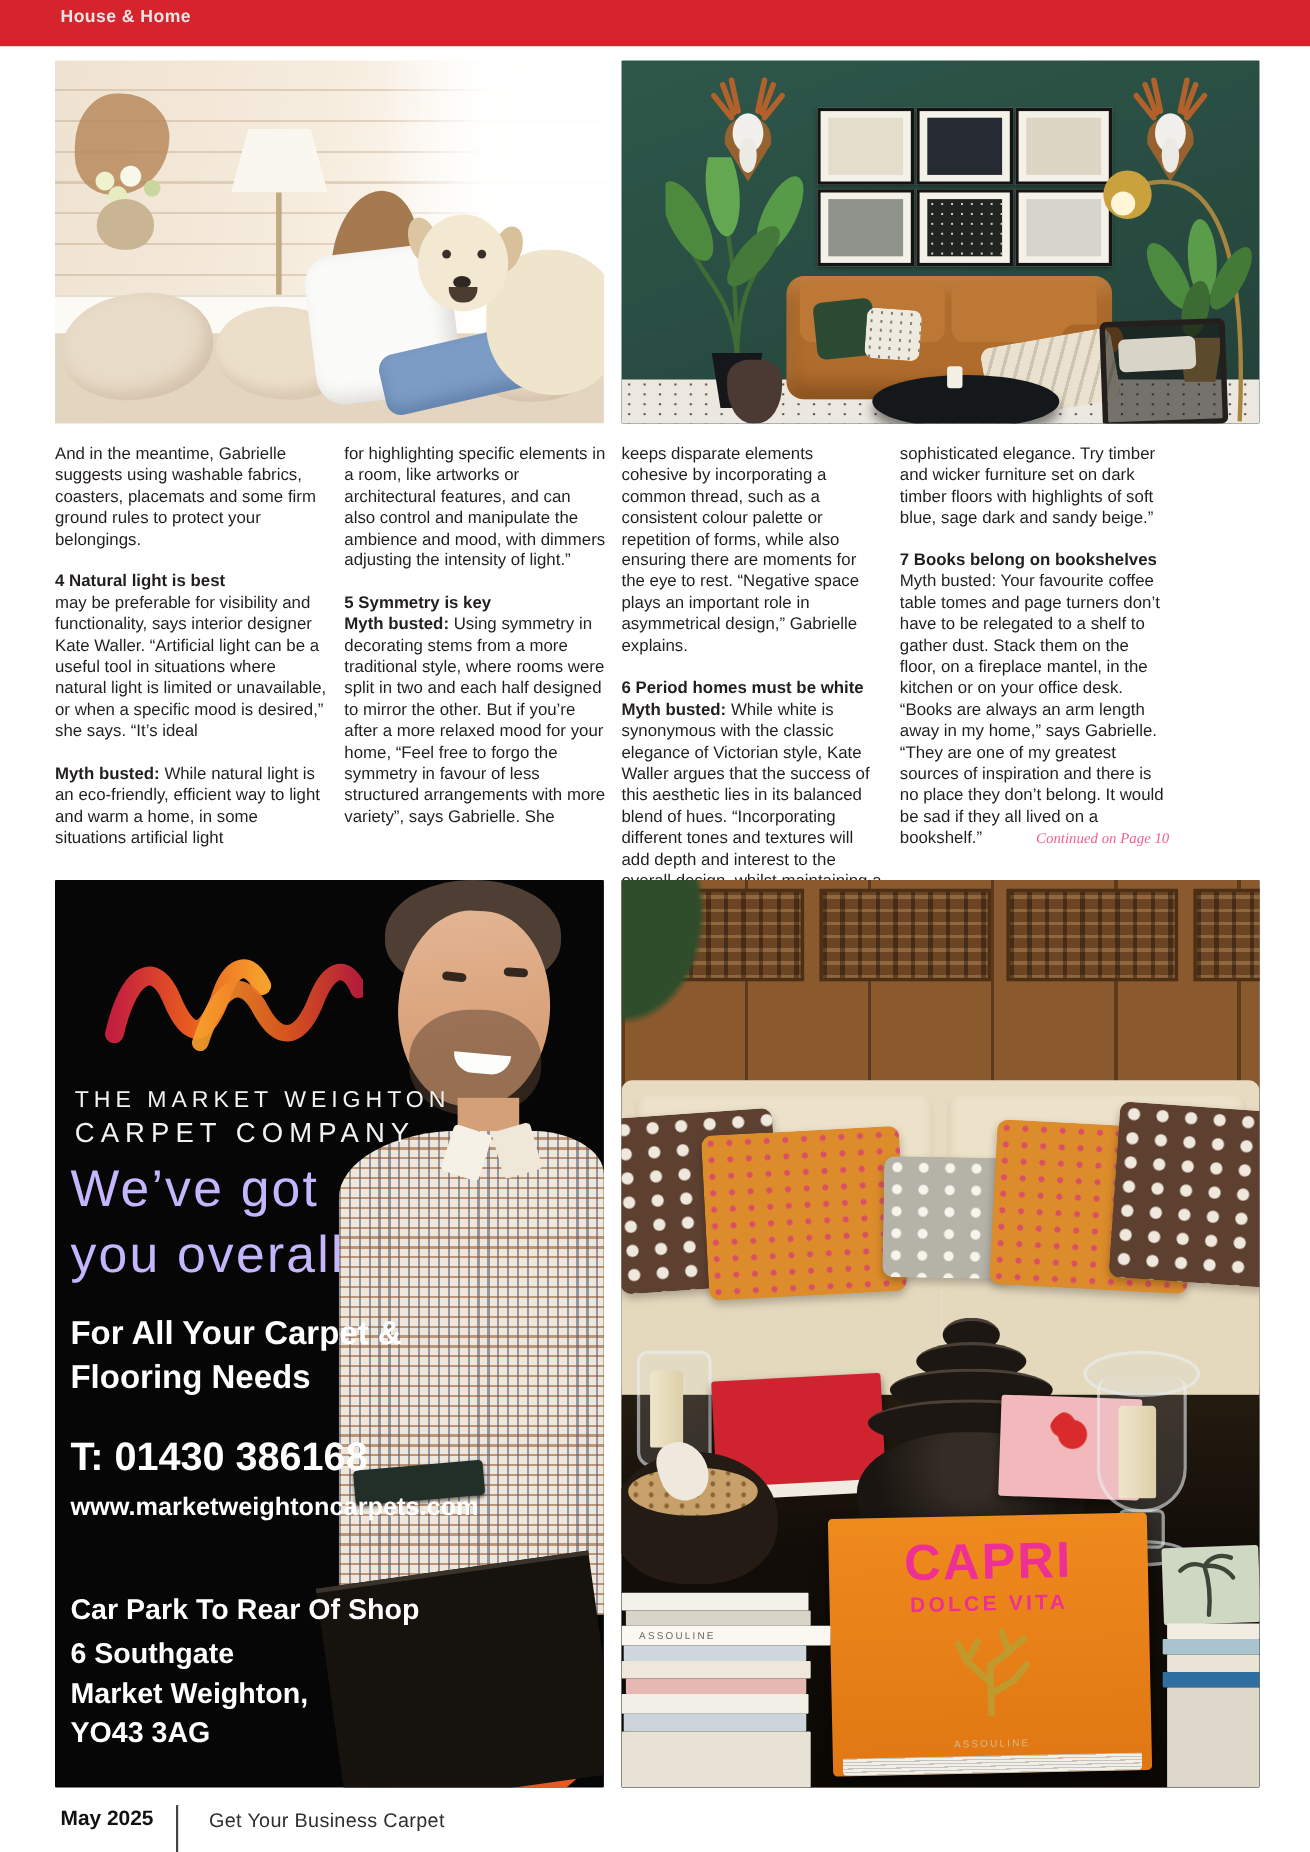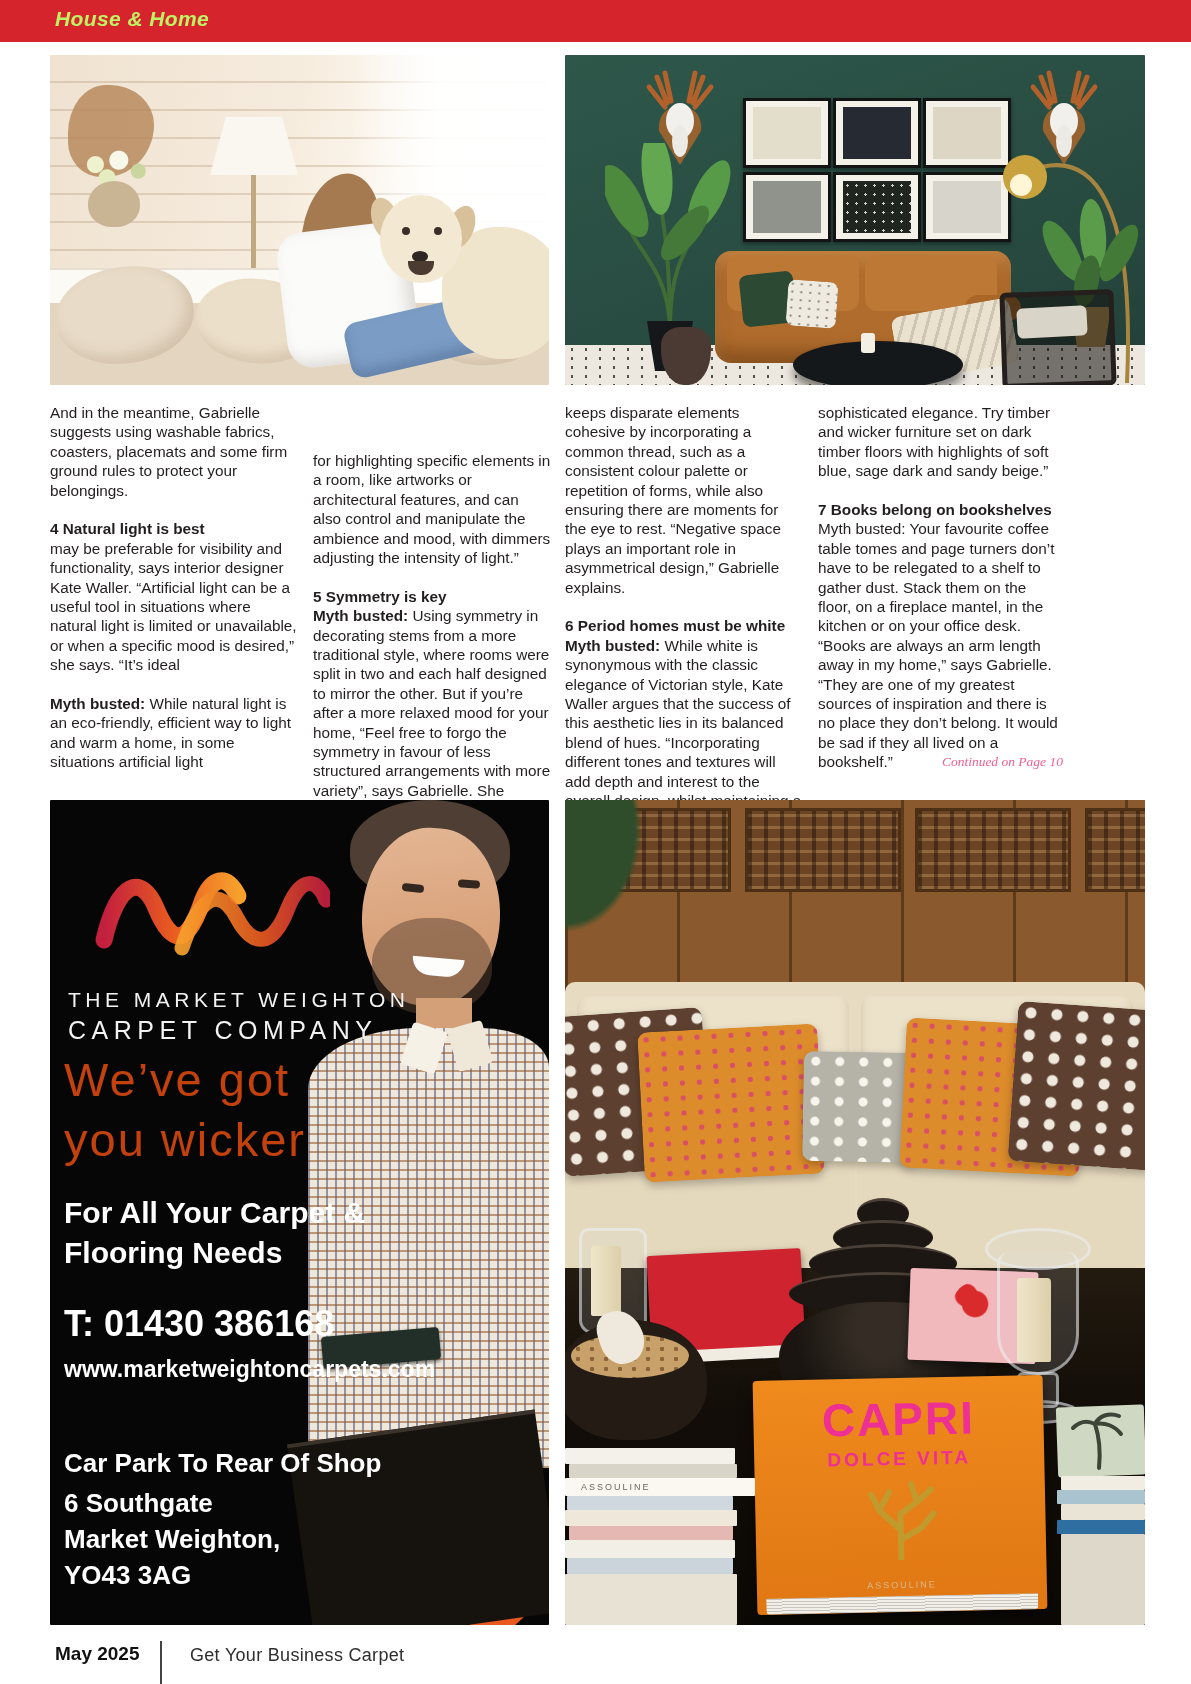--- a/index.html
+++ b/index.html
@@ -1,22 +1,22 @@
 <!DOCTYPE html>
 <html><head>
 <meta charset="utf-8">
 <style>
   html,body{margin:0;padding:0;background:#888;}
   .page{position:relative;width:1191px;height:1684px;background:#ffffff;
         font-family:"Liberation Sans",sans-serif;overflow:hidden;margin:0 auto;}
   .abs{position:absolute;}
   
   .masthead{position:absolute;left:0;top:0;width:1191px;height:42px;background:#d6242c;}
-  .masthead .title{position:absolute;left:55px;top:7px;color:#bef264;font-weight:bold;
-        font-size:21px;letter-spacing:.4px;font-style:italic;}
+  .masthead .title{position:absolute;left:55px;top:7px;color:#e5e5e5;font-weight:bold;
+        font-size:16px;letter-spacing:.4px;}
   
   .col{top:403px;height:392px;color:#221e1f;font-size:15.3px;line-height:19.4px;}
   .col p{margin:0 0 19.4px 0;}
   .col .h{font-weight:bold;margin-bottom:0;}
   .col b{font-weight:bold;}
   .continued{margin-top:-19.4px;text-align:right;color:#ee5f8f;font-style:italic;
         font-size:13.5px;font-family:"Liberation Serif",serif;}
   
   .photo{overflow:hidden;border-radius:1px;}
   
@@ -60,21 +60,21 @@
         box-shadow:0 6px 14px rgba(0,0,0,.5);transform:rotate(-1.2deg);text-align:center;color:#ee2f93;}
   .capri .t1{font-size:46px;font-weight:bold;letter-spacing:2px;margin-top:14px;}
   .capri .t2{font-size:19px;font-weight:bold;letter-spacing:3px;margin-top:2px;}
   .capri .pub{position:absolute;bottom:22px;left:0;width:100%;font-size:9px;color:#d8b98a;letter-spacing:2px;}
   .pageedge{position:absolute;left:3%;bottom:0;width:94%;height:16px;background:#f2efe8;
         background-image:repeating-linear-gradient(0deg,rgba(0,0,0,.18) 0 1px,transparent 1px 3px);border-radius:0 0 4px 4px;}
   
   .ad{background:#060606;color:#fff;}
   .ad .brand1{position:absolute;left:18px;top:188px;font-size:21px;letter-spacing:4.5px;color:#f2f2f2;}
   .ad .brand2{position:absolute;left:18px;top:216px;font-size:25px;letter-spacing:5.5px;color:#f2f2f2;}
-  .ad .head{position:absolute;left:14px;font-size:47px;font-weight:400;letter-spacing:2px;color:#c2410c;}
+  .ad .head{position:absolute;left:14px;font-size:47px;font-weight:400;letter-spacing:2px;color:#c4b5fd;}
   .ad .sub{position:absolute;left:14px;font-size:30px;font-weight:bold;color:#fff;}
   .ad .phone{position:absolute;left:14px;top:503px;font-size:36px;font-weight:bold;}
   .ad .web{position:absolute;left:14px;top:556px;font-size:23px;font-weight:bold;}
   .ad .addr{position:absolute;left:14px;font-size:26px;font-weight:bold;}
   .gingham{background-color:#efe8da;
         background-image:repeating-linear-gradient(0deg,rgba(146,82,40,.55) 0 2px,transparent 2px 9px),
         repeating-linear-gradient(90deg,rgba(52,66,110,.5) 0 2px,transparent 2px 9px);}
   
   .footer-date{position:absolute;left:55px;top:1643px;font-size:19px;font-weight:bold;color:#111;}
   .footer-div{position:absolute;left:160px;top:1641px;width:1.5px;height:43px;background:#444;}
@@ -183,21 +183,21 @@
     <div class="abs" style="left:452px;top:252px;width:70px;height:30px;background:#d8d4c8;border-radius:6px;transform:rotate(-3deg);"></div>
   </div>
 
   <div class="col abs" style="left:50px;width:248px;">
     <p><span>And in the meantime, Gabrielle suggests using washable fabrics, coasters, placemats and some firm ground rules to protect your belongings.</span></p>
     <p class="h"><span>4 Natural light is best</span></p>
     <p><span>may be preferable for visibility and functionality, says interior designer Kate Waller. “Artificial light can be a useful tool in situations where natural light is limited or unavailable, or when a specific mood is desired,” she says. “It’s ideal</span></p>
     <p><b>Myth busted:</b><span>  While natural light is an eco-friendly, efficient way to light and warm a home, in some situations artificial light</span></p>
   </div>
 
-  <div class="col abs" style="left:313px;width:238px;margin-top:48px;">
+  <div class="col abs" style="left:313px;width:238px;">
     <p><span>for highlighting specific elements in a room, like artworks or architectural features, and can also control and manipulate the ambience and mood, with dimmers adjusting the intensity of light.”</span></p>
     <p class="h"><span>5 Symmetry is key</span></p>
     <p><b>Myth busted:</b><span>  Using symmetry in decorating stems from a more traditional style, where rooms were split in two and each half designed to mirror the other. But if you’re after a more relaxed mood for your home, “Feel free to forgo the symmetry in favour of less structured arrangements with more variety”, says Gabrielle. She</span></p>
   </div>
 
   <div class="col abs" style="left:565px;width:238px;">
     <p><span>keeps disparate elements cohesive by incorporating a common thread, such as a consistent colour palette or repetition of forms, while also ensuring there are moments for the eye to rest. “Negative space plays an important role in asymmetrical design,” Gabrielle explains.</span></p>
     <p class="h"><span>6 Period homes must be white</span></p>
     <p><b>Myth busted:</b><span>  While white is synonymous with the classic elegance of Victorian style, Kate Waller argues that the success of this aesthetic lies in its balanced blend of hues. “Incorporating different tones and textures will add depth and interest to the overall design, whilst maintaining a</span></p>
   </div>
@@ -240,21 +240,21 @@
             <stop offset=".55" stop-color="#e85a20"></stop>
             <stop offset="1" stop-color="#c31f3f"></stop>
         </linearGradient>
       </defs>
       <path d="M14 96 C28 36 52 30 66 64 C80 98 96 106 112 58 C121 34 136 28 148 52" stroke="url(#lg)" stroke-width="17" fill="none" stroke-linecap="round"></path>
       <path d="M92 104 C110 50 130 42 147 74 C162 102 182 106 198 64 C210 34 226 32 236 56" stroke="url(#lg2)" stroke-width="15" fill="none" stroke-linecap="round" opacity=".92"></path>
     </svg>
     <div class="brand1">THE MARKET WEIGHTON</div>
     <div class="brand2">CARPET COMPANY</div>
     <div class="head" style="top:252px;">We’ve got</div>
-    <div class="head" style="top:312px;">you wicker</div>
+    <div class="head" style="top:312px;">you overall</div>
     <div class="sub" style="top:396px;">For All Your Carpet &amp;</div>
     <div class="sub" style="top:436px;">Flooring Needs</div>
     <div class="phone">T: 01430 386168</div>
     <div class="web">www.marketweightoncarpets.com</div>
     <div class="addr" style="top:648px;">Car Park To Rear Of Shop</div>
     <div class="addr" style="top:688px;">6 Southgate</div>
     <div class="addr" style="top:724px;">Market Weighton,</div>
     <div class="addr" style="top:760px;">YO43 3AG</div>
   </div>
 

